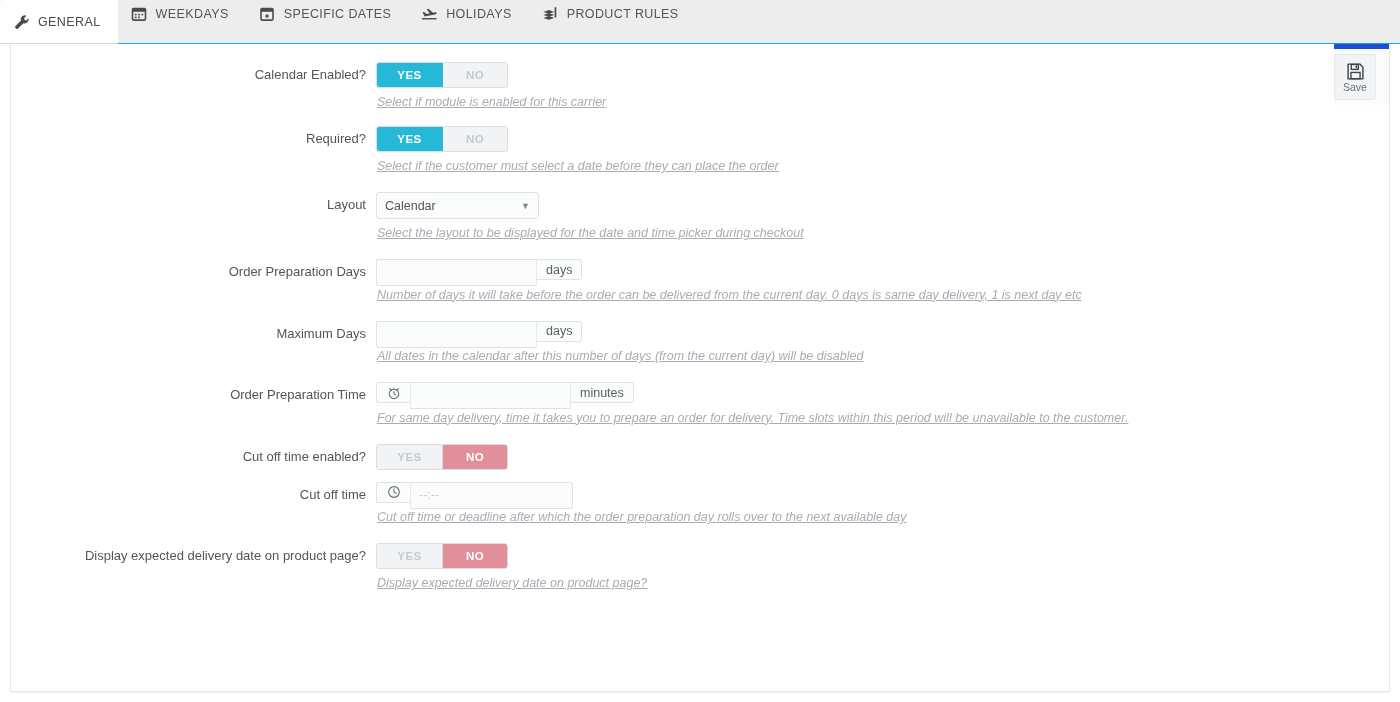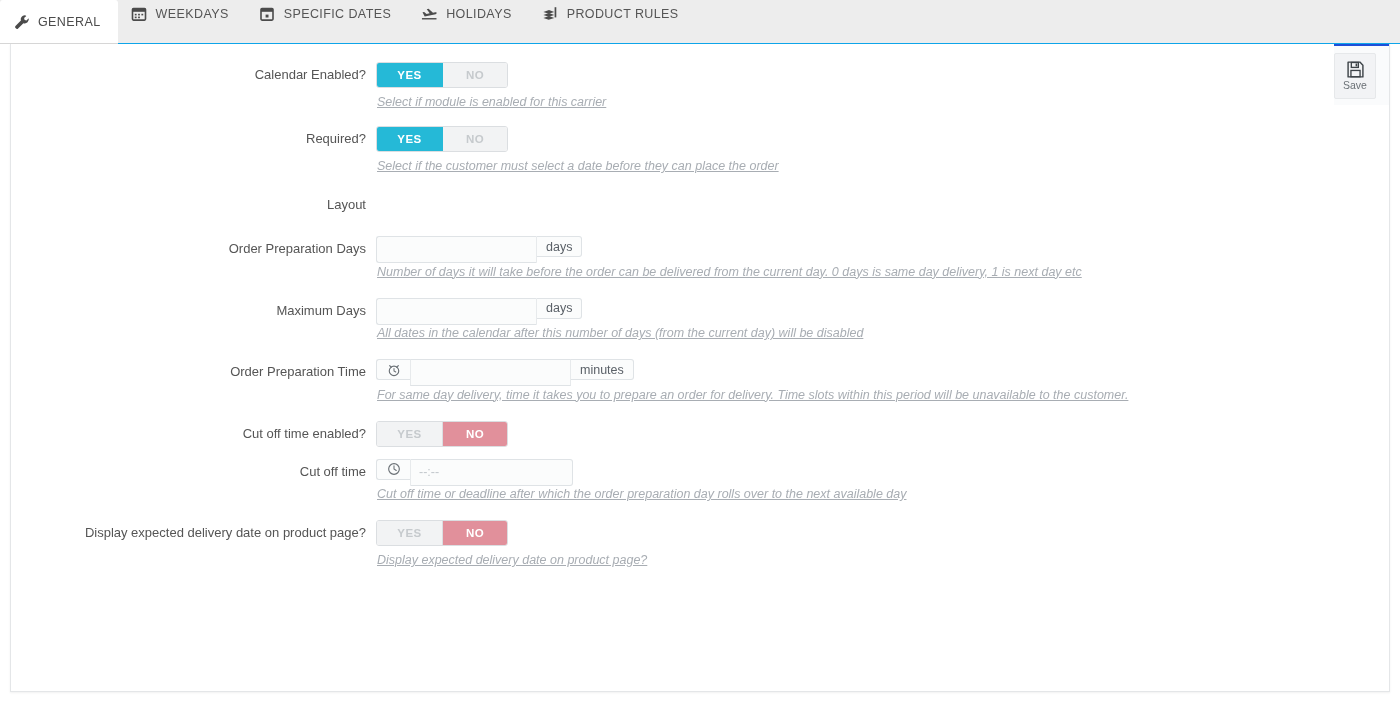--- a/index.html
+++ b/index.html
@@ -232,21 +232,21 @@
   .igroup.prefixed input {
     width: 163px;
     border-radius: 0 3px 3px 0;
     border-left: 1px solid #e7eaec;
   }
   .addon svg { display: block; }
 
   
   .panel-footer {
     height: 61px;
-    border-top: 2px solid #1d4ed8;
+    border-top: 5px solid #1d4ed8;
     background: #fafbfc;
     display: flex;
     align-items: center;
     justify-content: flex-end;
     padding-right: 13px;
     box-sizing: border-box;
     flex: none;
   }
   .save-btn {
     width: 40px;
@@ -355,20 +355,29 @@
             <div class="seg on-yes">YES</div>
             <div class="seg">NO</div>
           </div>
           <div class="help">Select if the customer must select a date before they can place the order</div>
         </div>
       </div>
       <div class="row-gap" style="height:16px"></div>
 
       <div class="row">
         <div class="label">Layout</div>
+        <div class="control">
+          <span class="select-box">
+            <select>
+              <option>Calendar</option>
+            </select>
+            <span class="caret">▼</span>
+          </span>
+          <div class="help">Select the layout to be displayed for the date and time picker during checkout</div>
+        </div>
       </div>
       <div class="row-gap" style="height:16px"></div>
 
       <div class="row">
         <div class="label">Order Preparation Days</div>
         <div class="control">
           <span class="igroup suffixed">
             <input type="text" value="" style="">
             <span class="addon post">days</span>
           </span>

